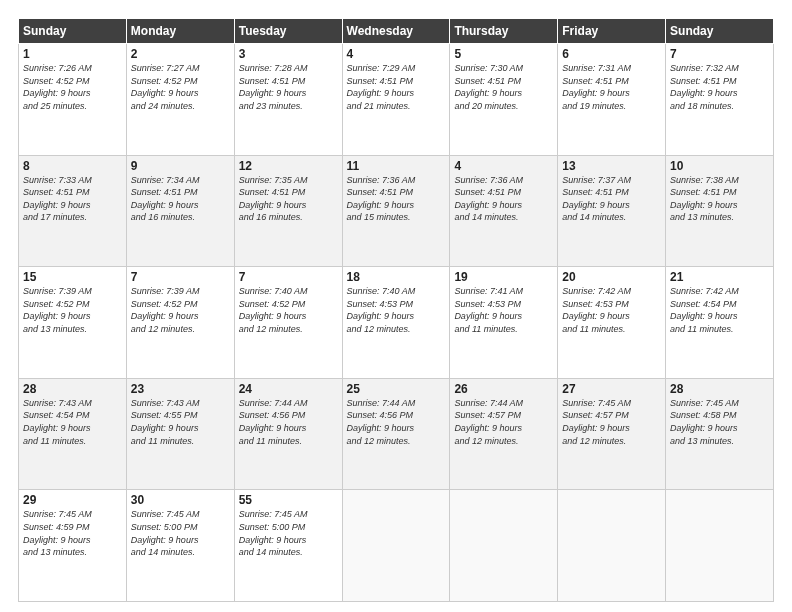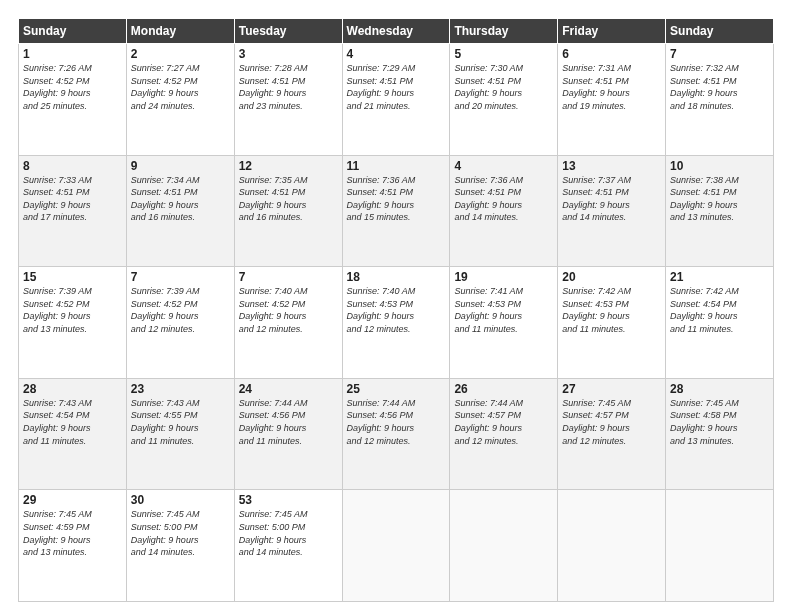--- a/index.html
+++ b/index.html
@@ -237,21 +237,21 @@
         <tr>
           <td>
         <span class="day-num">29</span>
         <div class="day-info">Sunrise: 7:45 AM<br>Sunset: 4:59 PM<br>Daylight: 9 hours<br>and 13 minutes.</div>
       </td>
           <td>
         <span class="day-num">30</span>
         <div class="day-info">Sunrise: 7:45 AM<br>Sunset: 5:00 PM<br>Daylight: 9 hours<br>and 14 minutes.</div>
       </td>
           <td>
-        <span class="day-num">53</span>
+        <span class="day-num">55</span>
         <div class="day-info">Sunrise: 7:45 AM<br>Sunset: 5:00 PM<br>Daylight: 9 hours<br>and 14 minutes.</div>
       </td>
           <td class="empty-cell"></td>
           <td class="empty-cell"></td>
           <td class="empty-cell"></td>
           <td class="empty-cell"></td>
         </tr>
       </tbody>
   </table>
 </div>

